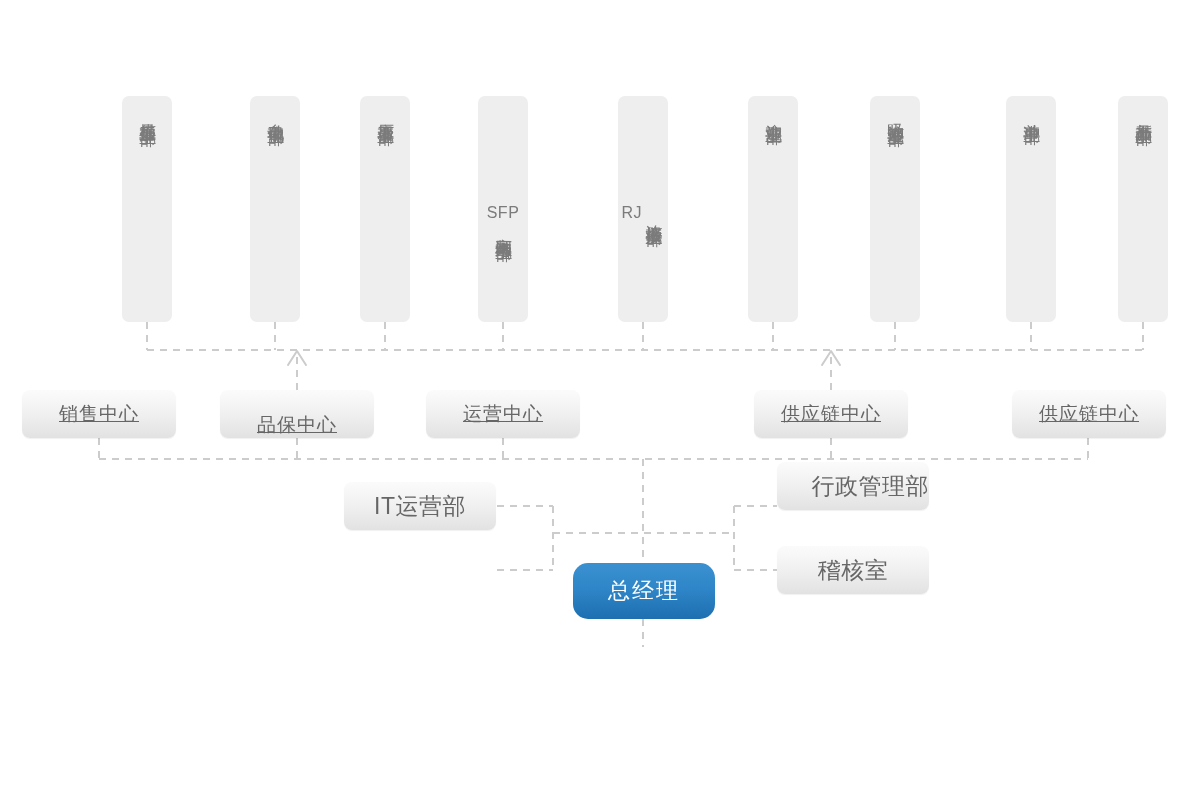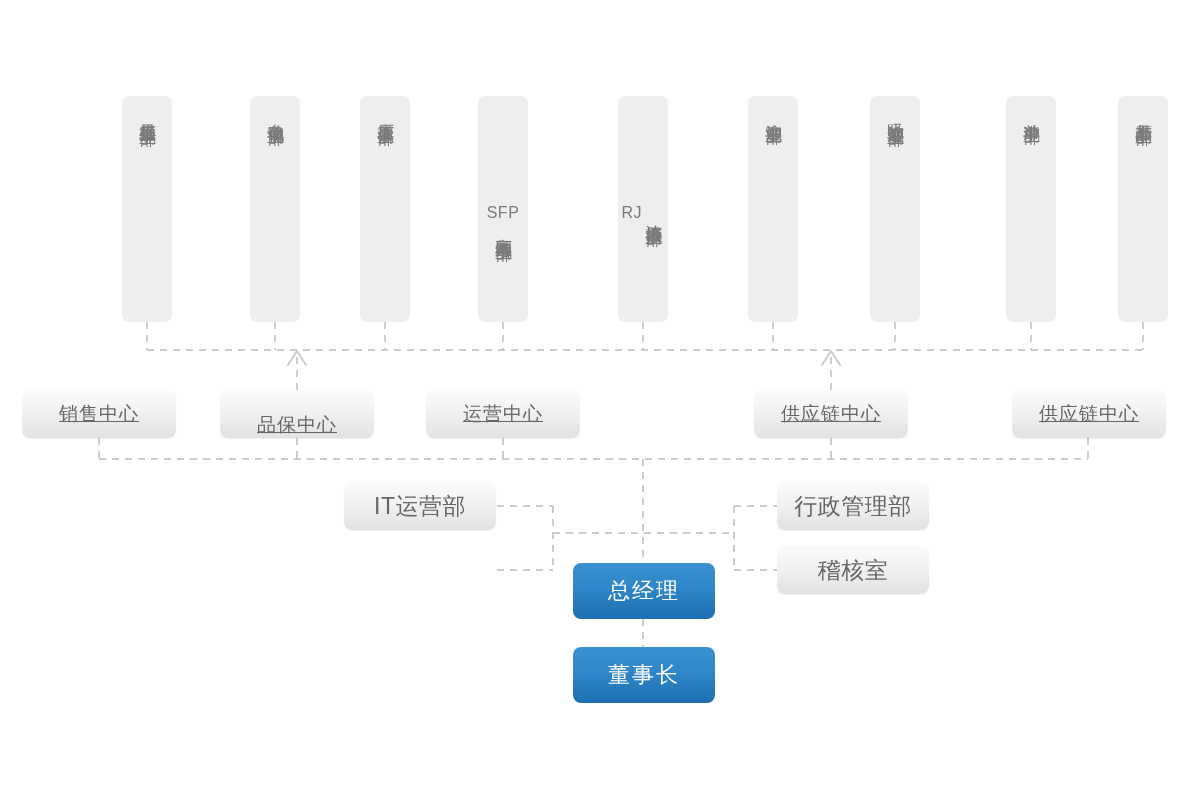--- a/index.html
+++ b/index.html
@@ -88,21 +88,21 @@
     font-size: 23px;
     color: #666666;
     letter-spacing: 0.5px;
     white-space: nowrap;
   }
 
   
   .xbox {
     position: absolute;
     height: 56px;
-    border-radius: 8px;
+    border-radius: 15px;
     background: linear-gradient(to bottom, #3b91d0 0%, #2f86c8 45%, #1d6fb0 100%);
     display: flex;
     align-items: center;
     justify-content: center;
     box-sizing: border-box;
   }
   .xbox-label {
     font-size: 22px;
     color: #ffffff;
     letter-spacing: 2px;
@@ -217,29 +217,26 @@
 
   <div class="cbox" style="left:1012px; top:390px; width:154px;">
     <span class="cbox-label">供应链中心</span>
   </div>
 
   <div class="dbox" style="left:344px; top:482px; width:152px;">
     <span class="dbox-label">IT运营部</span>
   </div>
 
 
-  <div class="dbox" style="left:777px; top:482px; width:152px;">
+  <div class="dbox" style="left:777px; top:462px; width:152px;justify-content:flex-end;">
     <span class="dbox-label">行政管理部</span>
   </div>
 
   <div class="dbox" style="left:777px; top:546px; width:152px;">
     <span class="dbox-label">稽核室</span>
   </div>
 
   <div class="xbox" style="left:573px; top:563px; width:142px;">
     <span class="xbox-label">总经理</span>
   </div>
 
-  <div class="xbox" style="left:573px; top:647px; width:142px;">
-    <span class="xbox-label">董事长</span>
-  </div>
 
 </div>
 
 </body></html>

